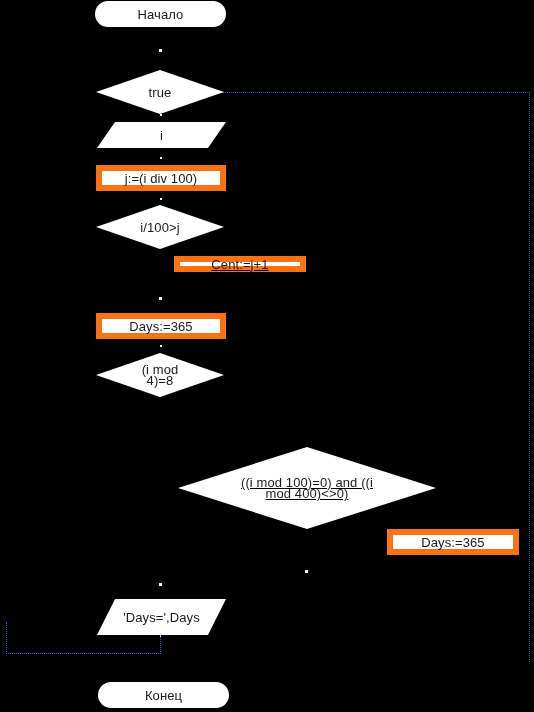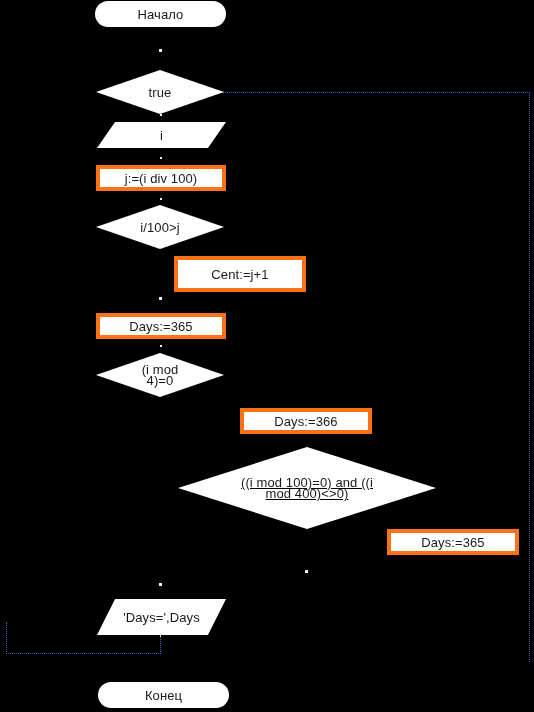--- a/index.html
+++ b/index.html
@@ -35,21 +35,21 @@
     border-radius: 999px;
     display: flex;
     align-items: center;
     justify-content: center;
   }
 
   
   .process {
     position: absolute;
     background: #ffffff;
-    border: 4px solid #f97316;
+    border: 6px solid #f97316;
     box-sizing: border-box;
     display: flex;
     align-items: center;
     justify-content: center;
   }
 
   
   .io {
     position: absolute;
     background: #ffffff;
@@ -139,36 +139,33 @@
 
   <div class="process" style="left:96px; top:165px; width:130px; height:26px;">
     <span class="node-label">j:=(i div 100)</span>
   </div>
 
   <div class="decision" style="left:96px; top:205px; width:128px; height:44px;">
     <span class="node-label">i/100&gt;j</span>
   </div>
 
 
-  <div class="process" style="left:174px; top:256px; width:132px; height:36px;">
+  <div class="process" style="left:174px; top:256px; width:132px; height:16px;text-decoration:underline;">
     <span class="node-label">Cent:=j+1</span>
   </div>
 
   <div class="process" style="left:96px; top:313px; width:130px; height:26px;">
     <span class="node-label">Days:=365</span>
   </div>
 
   <div class="decision" style="left:96px; top:353px; width:128px; height:44px;">
     <span class="node-label">(i mod
-4)=0</span>
+4)=8</span>
   </div>
 
-  <div class="process" style="left:240px; top:408px; width:132px; height:26px;">
-    <span class="node-label">Days:=366</span>
-  </div>
 
   <div class="decision" style="left:178px; top:447px; width:258px; height:82px;text-decoration:underline;">
     <span class="node-label">((i mod 100)=0) and ((i
 mod 400)&lt;&gt;0)</span>
   </div>
 
   <div class="process" style="left:387px; top:529px; width:132px; height:26px;">
     <span class="node-label">Days:=365</span>
   </div>
 

